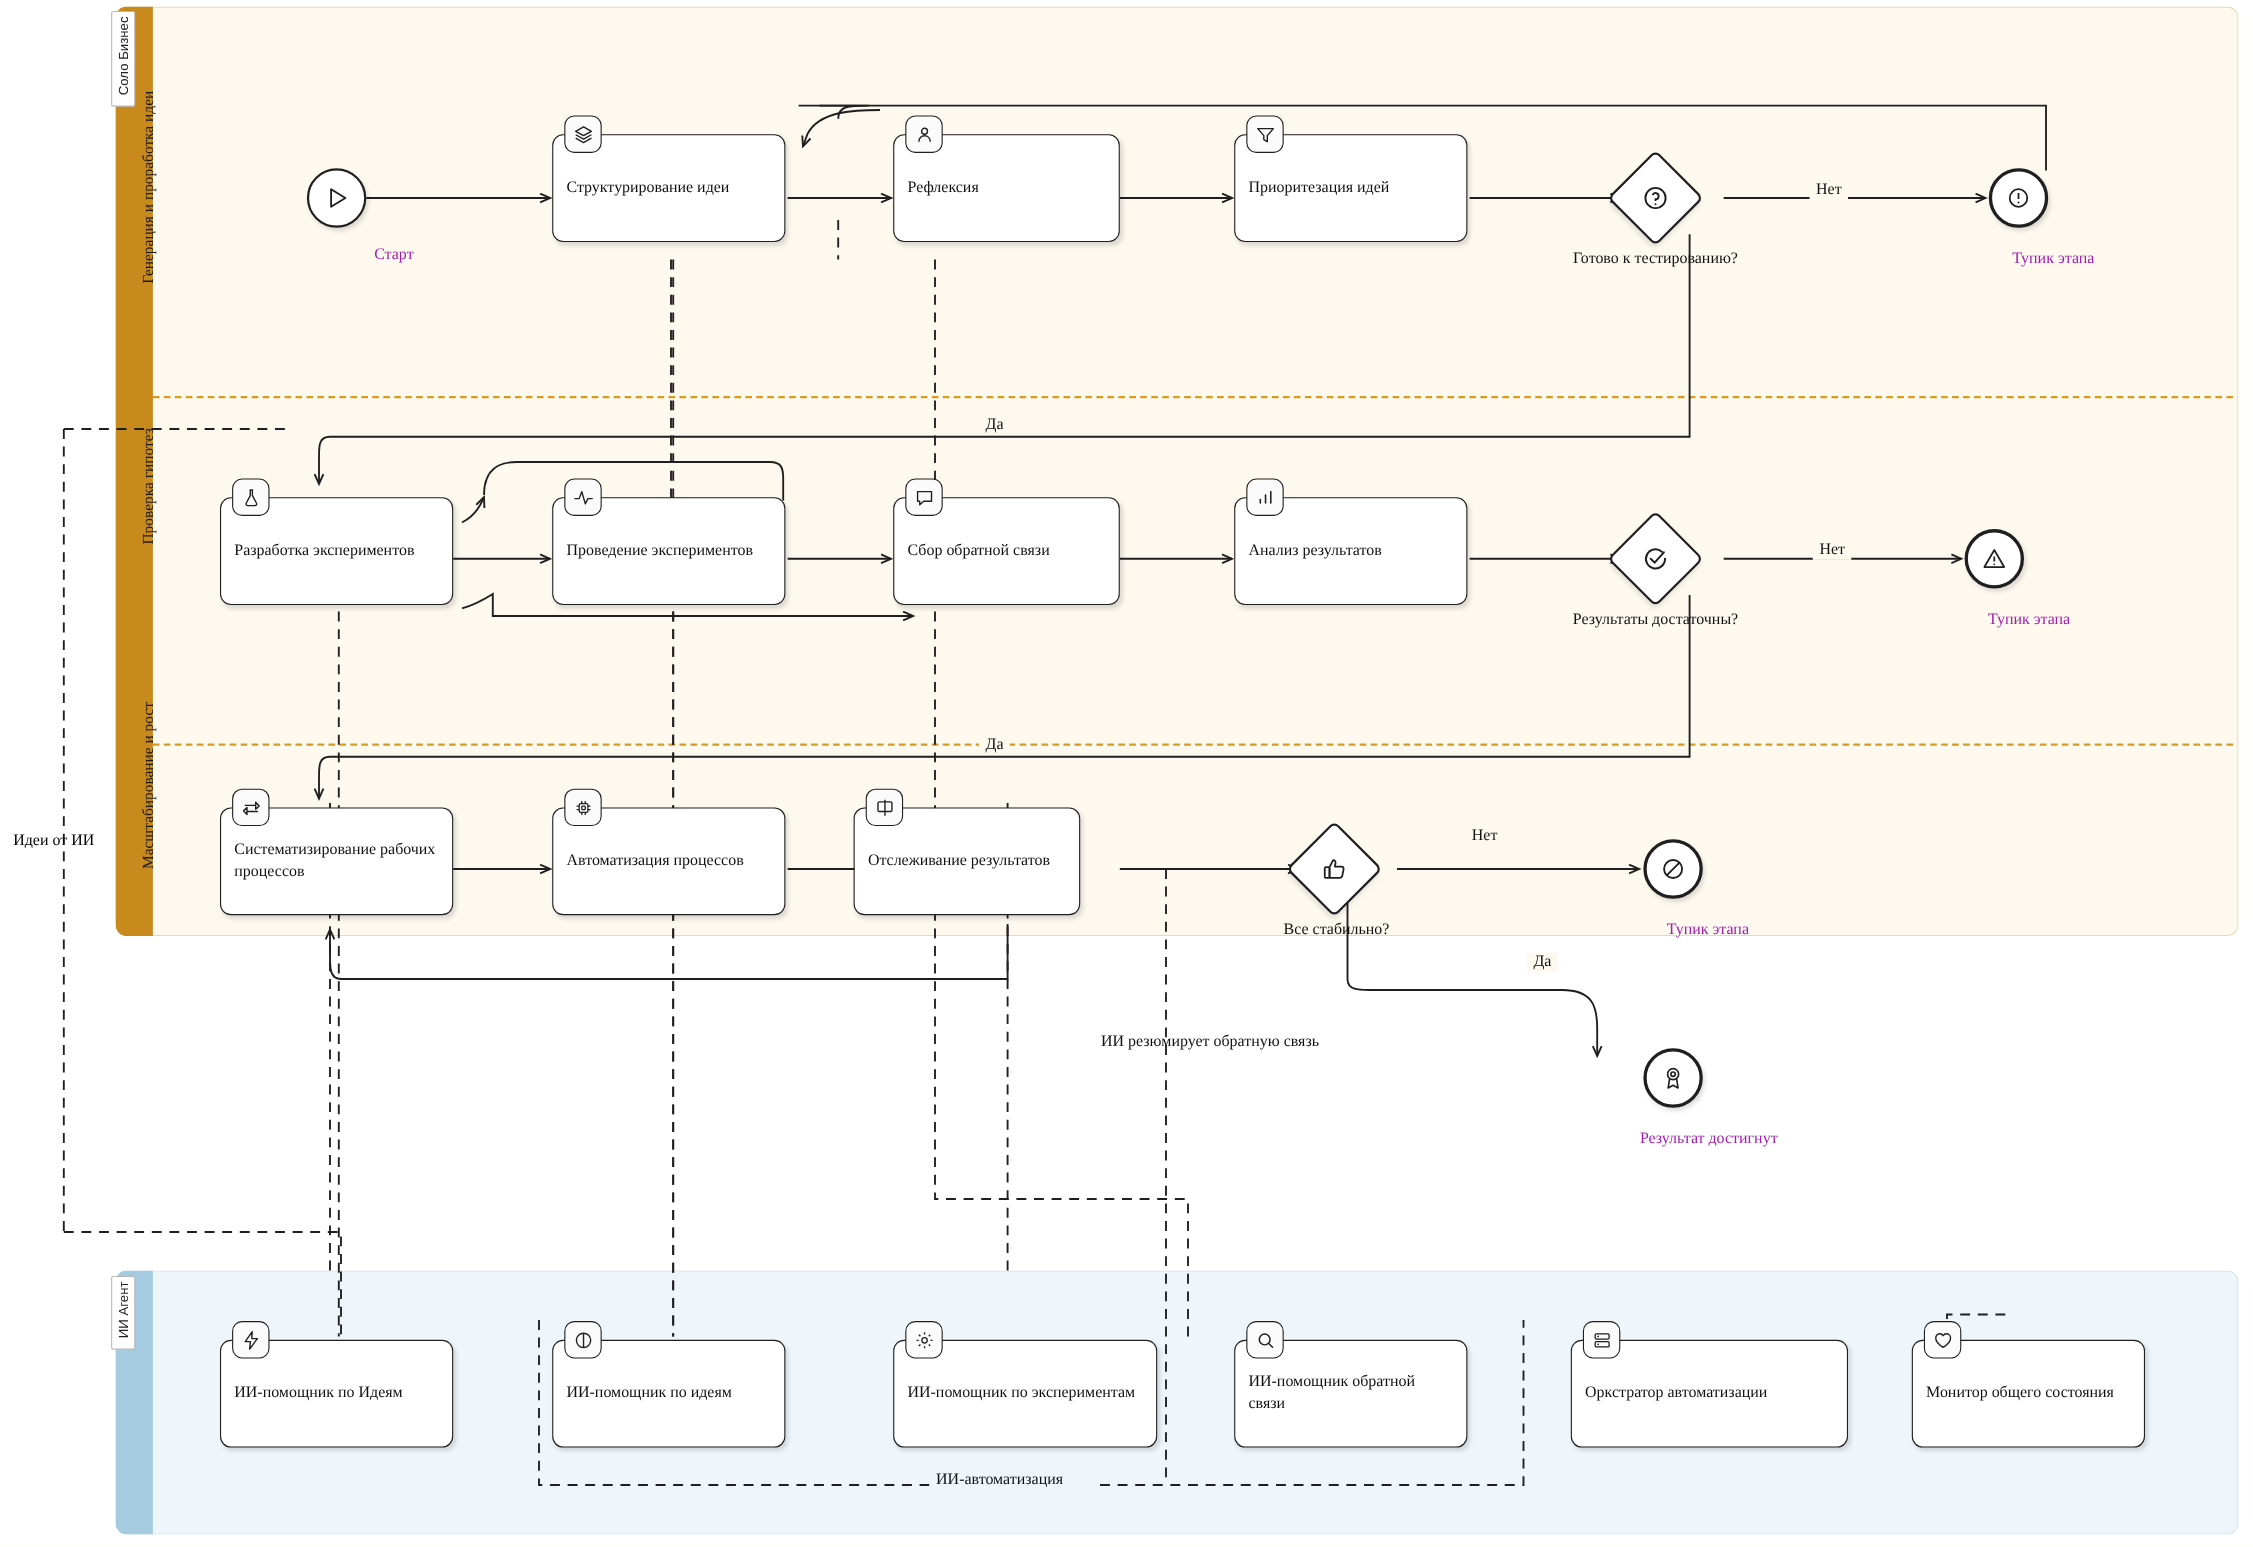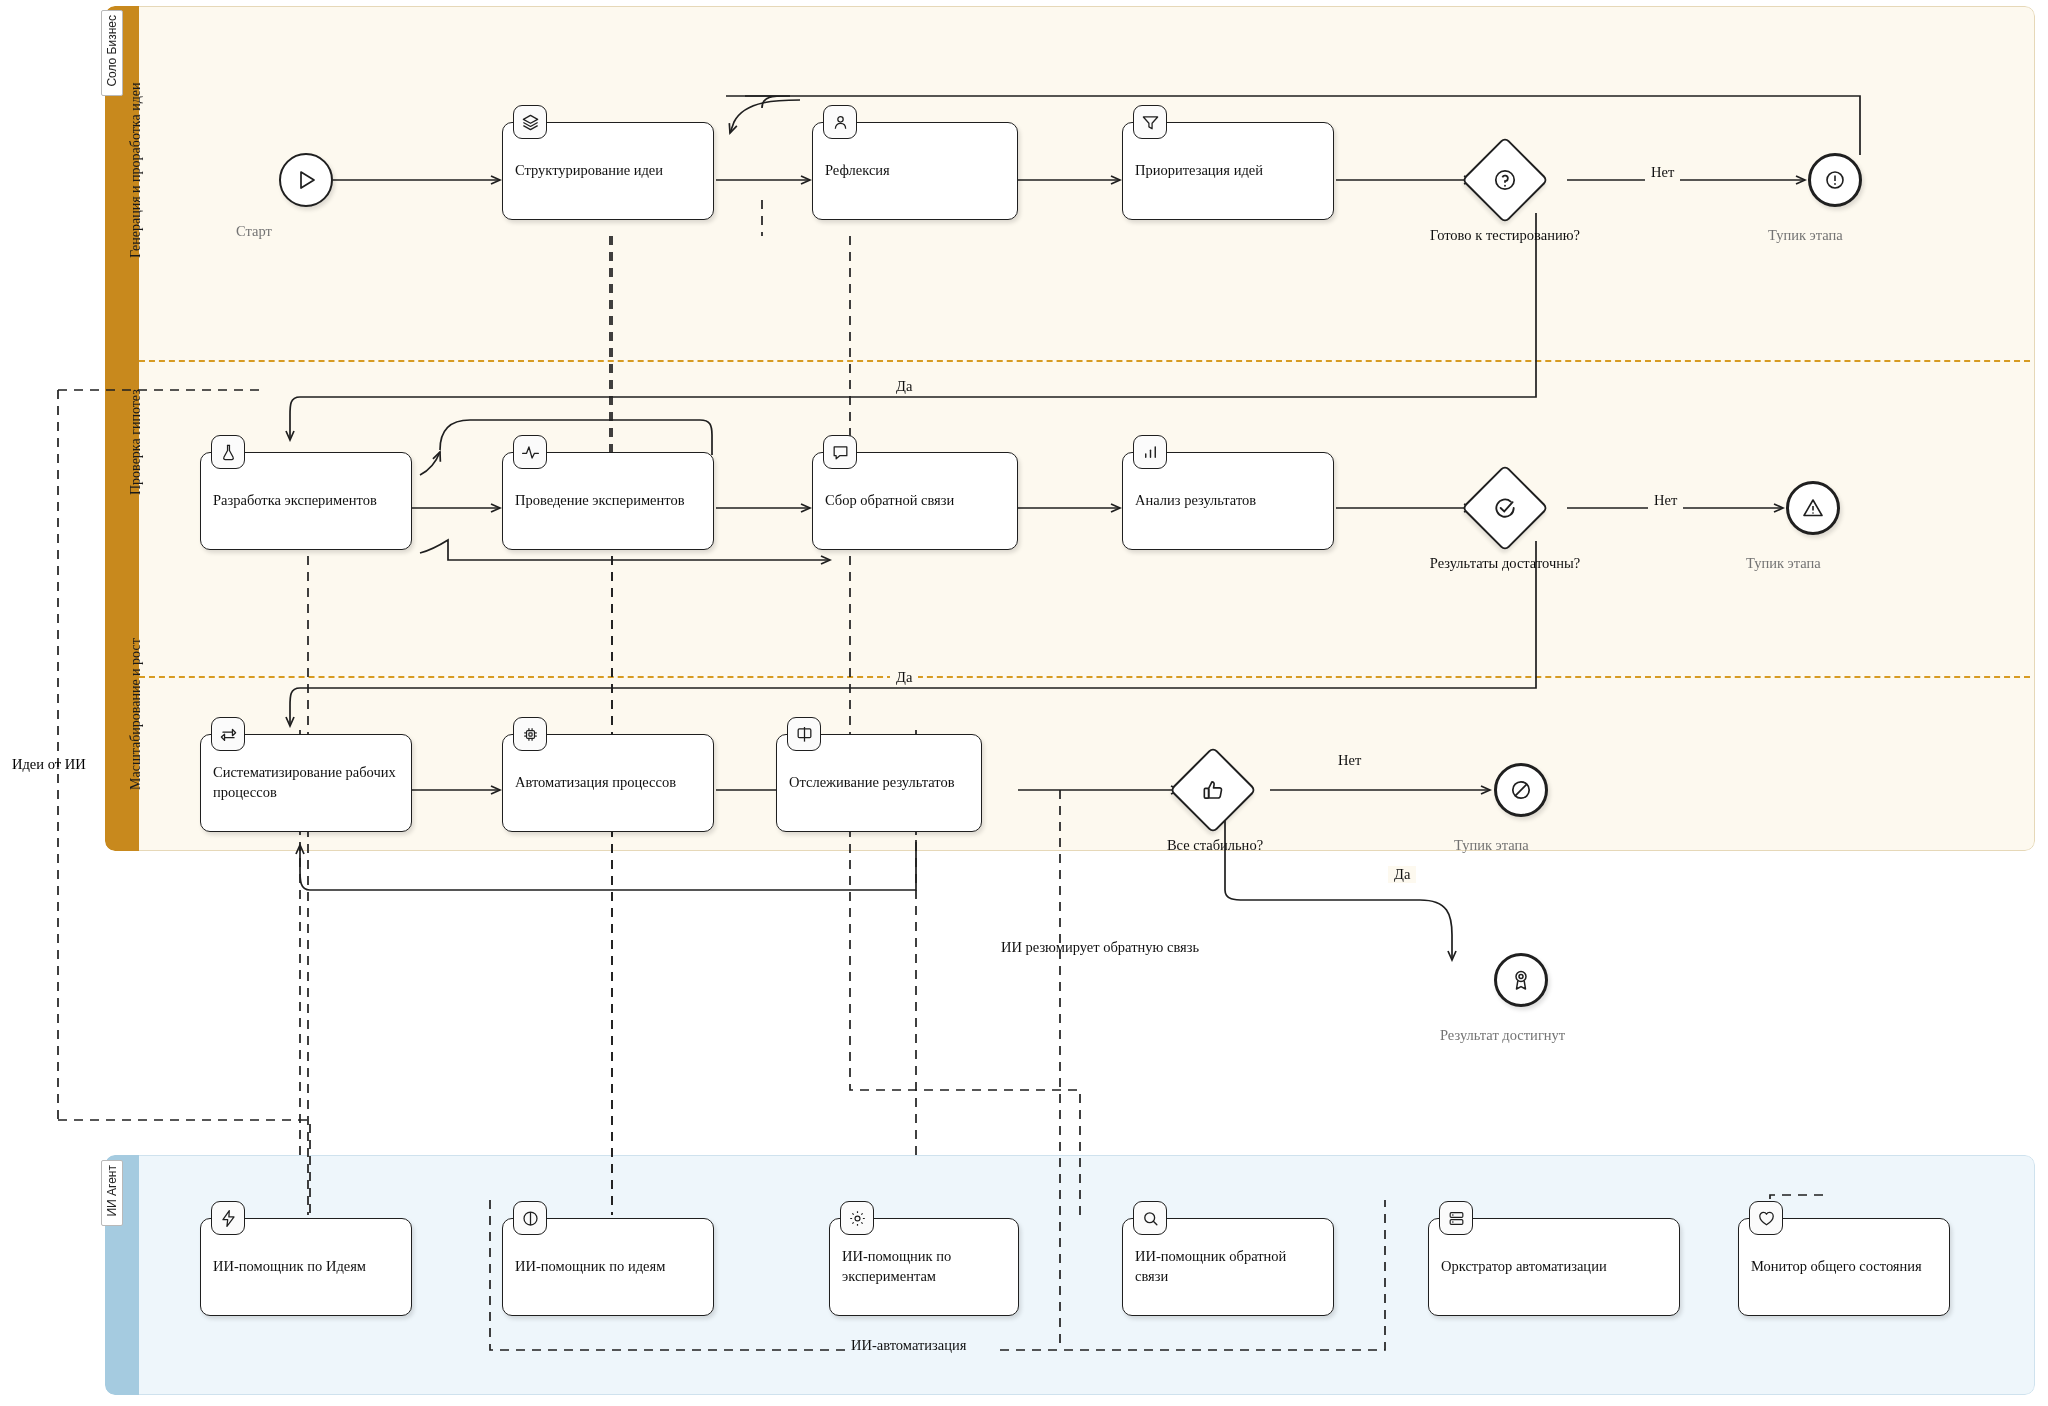--- a/index.html
+++ b/index.html
@@ -116,24 +116,24 @@
     background:#fff;
     border:2px solid #1f1f1f;
     display:flex; align-items:center; justify-content:center;
     box-shadow:2px 3px 4px rgba(0,0,0,.13);
     z-index:5;
   }
   .event.thick { border-width:3px; }
   .event svg { width:24px; height:24px; }
   .ev-caption {
     position:absolute;
-    text-align:left;
+    text-align:right;
     font-size:14.5px;
     line-height:1.3;
-    color:#737373;
+    color:#a21caf;
     white-space:nowrap;
     z-index:5;
   }
 
   
   .gateway {
     position:absolute;
     width:62px; height:62px;
     z-index:5;
   }
@@ -552,21 +552,21 @@
       <svg viewBox="0 0 24 24">
           <g fill="none" stroke="#1f1f1f" stroke-width="1.6">
             <circle cx="12" cy="12" r="8.2"></circle>
             <line x1="12" y1="3.8" x2="12" y2="20.2"></line>
           </g>
         </svg>
     </div>
     <div class="tlabel">ИИ-помощник по идеям</div>
   </div>
 
-  <div class="task" style="left:812px; top:1218px; width:190px;margin-left:17px;">
+  <div class="task" style="left:812px; top:1218px; width:240px;">
     <div class="task-icon">
       <svg viewBox="0 0 24 24">
           <g fill="none" stroke="#1f1f1f" stroke-width="1.5">
             <circle cx="12" cy="12" r="3.1"></circle>
             <path d="M12,2.8 L12,5.2 M12,18.8 L12,21.2 M2.8,12 L5.2,12 M18.8,12 L21.2,12 M5.5,5.5 L7.2,7.2 M16.8,16.8 L18.5,18.5 M18.5,5.5 L16.8,7.2 M7.2,16.8 L5.5,18.5"></path>
           </g>
         </svg>
     </div>
     <div class="tlabel">ИИ-помощник по экспериментам</div>
   </div>

